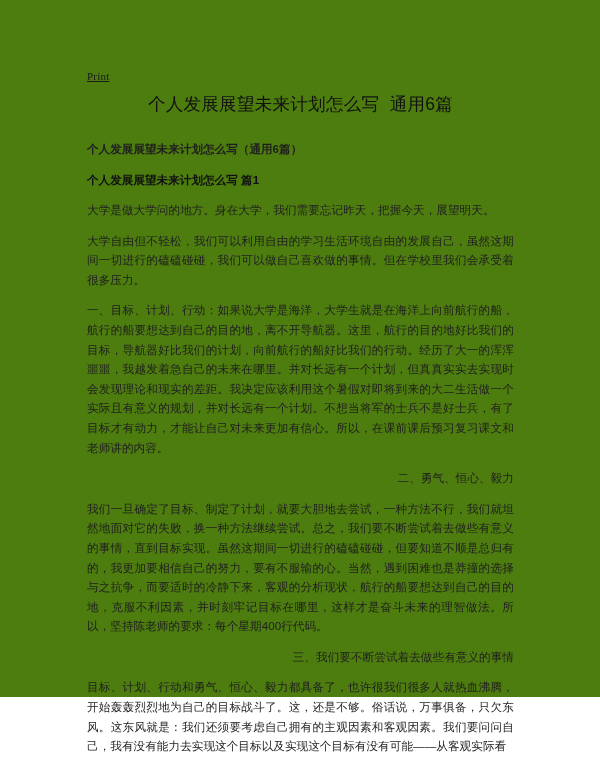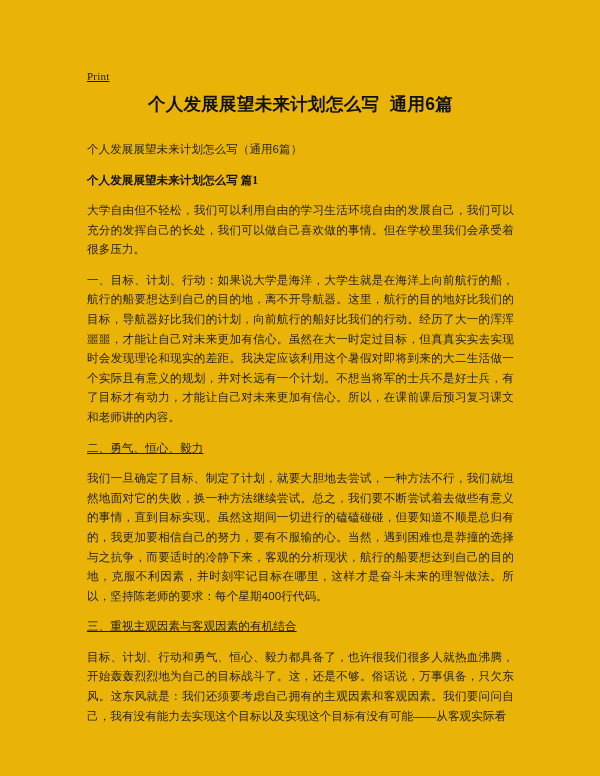--- a/index.html
+++ b/index.html
@@ -10,22 +10,22 @@
   body {
     width: 600px;
     height: 776px;
     overflow: hidden;
     font-family: "Liberation Sans", sans-serif;
     -webkit-font-smoothing: antialiased;
   }
   .page {
     position: relative;
     width: 600px;
-    height: 776px;
-    background: #eab308;
+    height: 697px;
+    background: #4d7c0f;
     box-sizing: border-box;
   }
   .print-link {
     position: absolute;
     left: 87px;
     top: 70px;
     font-family: "Liberation Serif", serif;
     font-size: 11px;
     line-height: 13px;
     color: #1a1a1a;
@@ -33,83 +33,83 @@
   }
   .content {
     position: absolute;
     left: 87px;
     top: 92px;
     width: 427px;
   }
   .doc-title {
     font-family: "Liberation Sans", sans-serif;
     font-size: 17.5px;
-    font-weight: bold;
+    font-weight: normal;
     color: #111111;
     text-align: center;
     line-height: 24px;
     margin: 0 0 25px 0;
     letter-spacing: 0.3px;
     white-space: pre;
   }
   .subtitle {
     font-family: "Liberation Sans", sans-serif;
     font-size: 11.5px;
-    font-weight: normal;
+    font-weight: bold;
     color: #1f1f1f;
     line-height: 17px;
     margin: 16px 0 14px 0;
     letter-spacing: 0.1px;
   }
   .section-heading {
-    font-family: Liberation Serif, serif;
+    font-family: Liberation Sans, sans-serif;
     font-size: 11.5px;
     font-weight: bold;
     color: #111111;
     line-height: 17px;
     margin: 0 0 11px 0;
     letter-spacing: 0.1px;
   }
   .para {
     font-family: "Liberation Sans", sans-serif;
     font-size: 11.6px;
     font-weight: normal;
     color: #1f1f1f;
     line-height: 19.6px;
     margin: 0 0 11px 0;
     text-align: justify;
     text-justify: inter-ideograph;
     letter-spacing: 0.05px;
     word-break: break-all;
   }
   .para.subhead {
-    text-align: left;
+    text-align: right;
     word-break: normal;
-    text-decoration: underline;
   }
   .para:last-child {
     margin-bottom: 0;
   }
 </style>
 </head>
 <body>
 
 <div class="page">
 
   <a class="print-link" href="#">Print</a>
 
   <div class="content">
 
     <h1 class="doc-title">个人发展展望未来计划怎么写  通用6篇</h1>
 
     <p class="subtitle">个人发展展望未来计划怎么写（通用6篇）</p>
 
     <h2 class="section-heading">个人发展展望未来计划怎么写 篇1</h2>
 
-    <p class="para">大学自由但不轻松，我们可以利用自由的学习生活环境自由的发展自己，我们可以充分的发挥自己的长处，我们可以做自己喜欢做的事情。但在学校里我们会承受着很多压力。</p>
-    <p class="para">一、目标、计划、行动：如果说大学是海洋，大学生就是在海洋上向前航行的船，航行的船要想达到自己的目的地，离不开导航器。这里，航行的目的地好比我们的目标，导航器好比我们的计划，向前航行的船好比我们的行动。经历了大一的浑浑噩噩，才能让自己对未来更加有信心。虽然在大一时定过目标，但真真实实去实现时会发现理论和现实的差距。我决定应该利用这个暑假对即将到来的大二生活做一个实际且有意义的规划，并对长远有一个计划。不想当将军的士兵不是好士兵，有了目标才有动力，才能让自己对未来更加有信心。所以，在课前课后预习复习课文和老师讲的内容。</p>
+    <p class="para">大学是做大学问的地方。身在大学，我们需要忘记昨天，把握今天，展望明天。</p>
+    <p class="para">大学自由但不轻松，我们可以利用自由的学习生活环境自由的发展自己，虽然这期间一切进行的磕磕碰碰，我们可以做自己喜欢做的事情。但在学校里我们会承受着很多压力。</p>
+    <p class="para">一、目标、计划、行动：如果说大学是海洋，大学生就是在海洋上向前航行的船，航行的船要想达到自己的目的地，离不开导航器。这里，航行的目的地好比我们的目标，导航器好比我们的计划，向前航行的船好比我们的行动。经历了大一的浑浑噩噩，我越发着急自己的未来在哪里。并对长远有一个计划，但真真实实去实现时会发现理论和现实的差距。我决定应该利用这个暑假对即将到来的大二生活做一个实际且有意义的规划，并对长远有一个计划。不想当将军的士兵不是好士兵，有了目标才有动力，才能让自己对未来更加有信心。所以，在课前课后预习复习课文和老师讲的内容。</p>
     <p class="para subhead">二、勇气、恒心、毅力</p>
     <p class="para">我们一旦确定了目标、制定了计划，就要大胆地去尝试，一种方法不行，我们就坦然地面对它的失败，换一种方法继续尝试。总之，我们要不断尝试着去做些有意义的事情，直到目标实现。虽然这期间一切进行的磕磕碰碰，但要知道不顺是总归有的，我更加要相信自己的努力，要有不服输的心。当然，遇到困难也是莽撞的选择与之抗争，而要适时的冷静下来，客观的分析现状，航行的船要想达到自己的目的地，克服不利因素，并时刻牢记目标在哪里，这样才是奋斗未来的理智做法。所以，坚持陈老师的要求：每个星期400行代码。</p>
-    <p class="para subhead">三、重视主观因素与客观因素的有机结合</p>
+    <p class="para subhead">三、我们要不断尝试着去做些有意义的事情</p>
     <p class="para">目标、计划、行动和勇气、恒心、毅力都具备了，也许很我们很多人就热血沸腾，开始轰轰烈烈地为自己的目标战斗了。这，还是不够。俗话说，万事俱备，只欠东风。这东风就是：我们还须要考虑自己拥有的主观因素和客观因素。我们要问问自己，我有没有能力去实现这个目标以及实现这个目标有没有可能——从客观实际看</p>
 
   </div>
 </div>
 
 </body></html>

